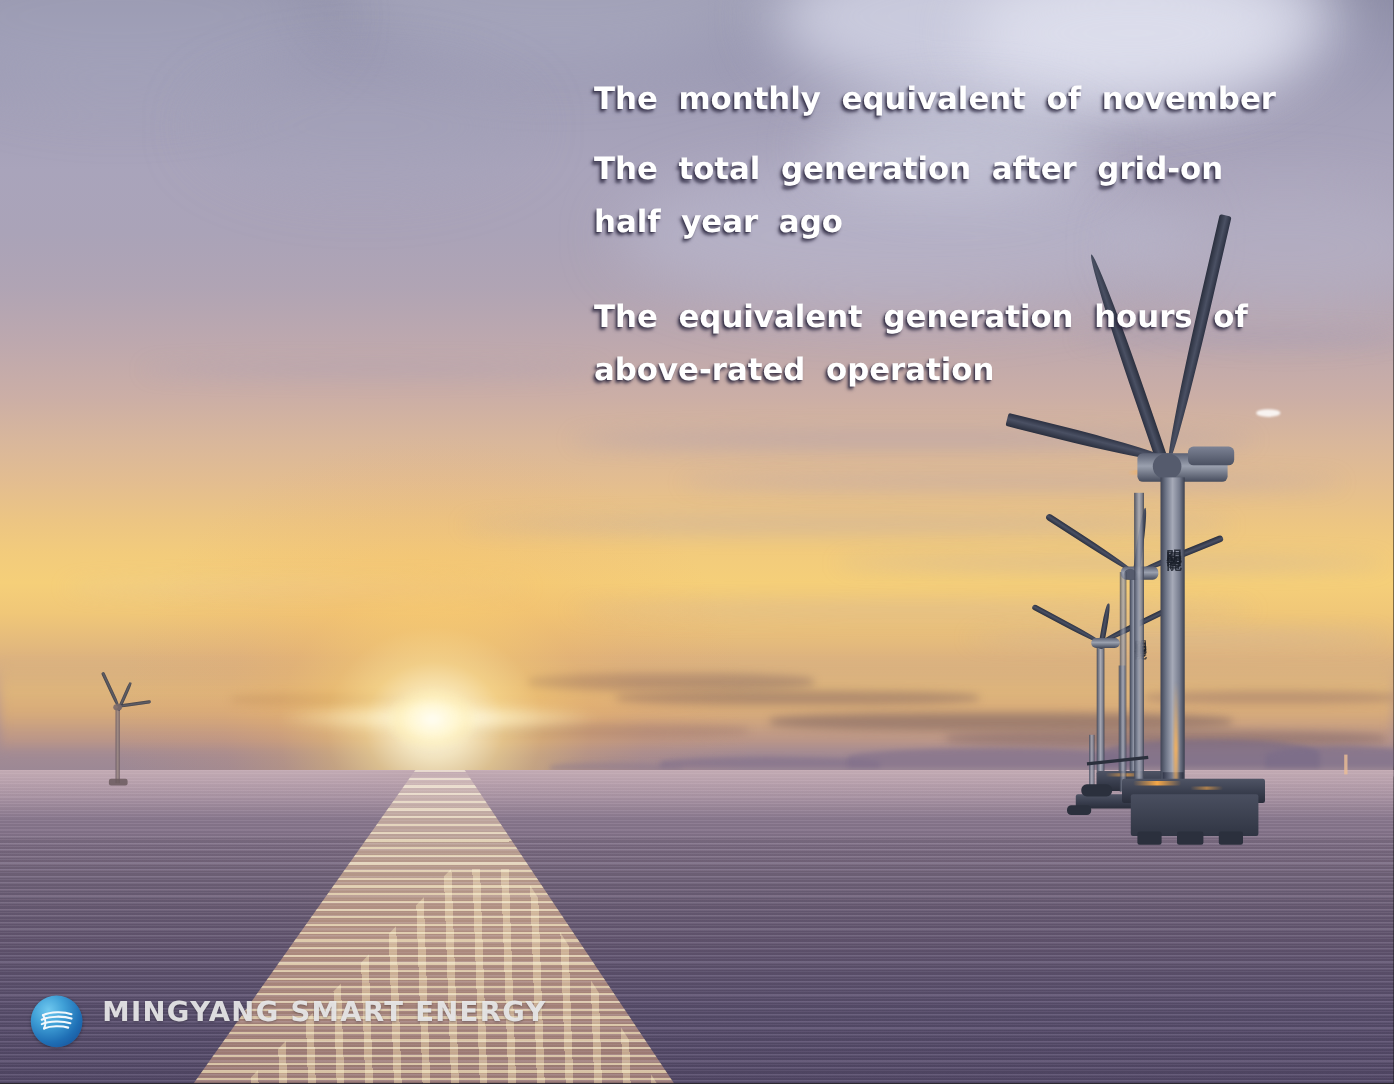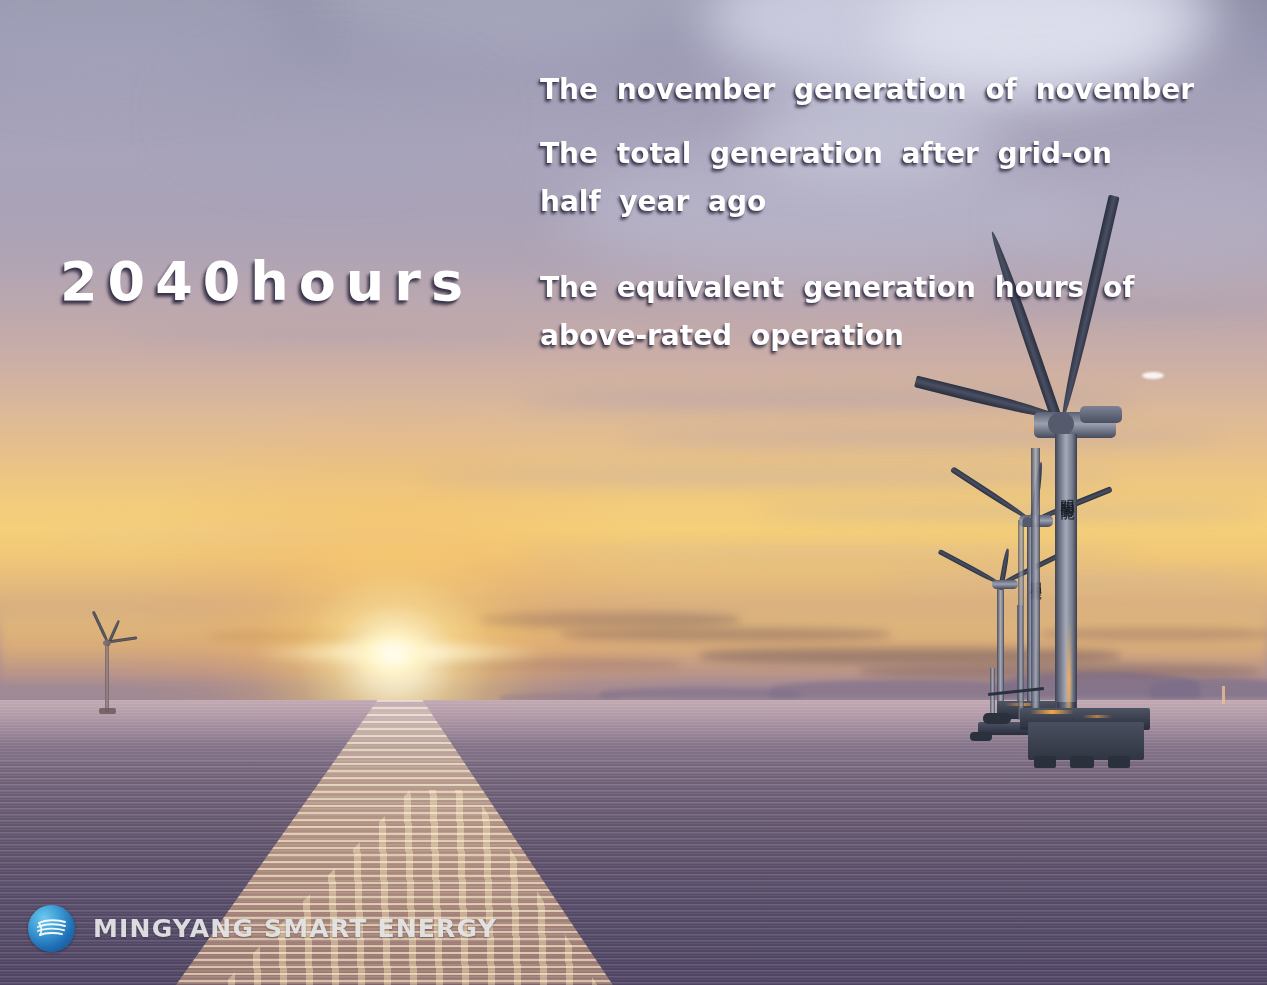--- a/index.html
+++ b/index.html
@@ -265,21 +265,21 @@
     word-spacing:9px;
     line-height:44px;
     white-space:nowrap;
     font-family:"DejaVu Sans", sans-serif;
     text-shadow:-2px 3px 3px rgba(40,36,60,0.75), -1px 1px 1px rgba(40,36,60,0.5);
   }
 
   
   .logo-wrap {
     position:absolute; left:28px; top:905px;
-    display:flex; align-items:center; gap:18px;
+    display:flex; align-items:flex-start; gap:18px;
   }
   .logo-mark {
     width:47px; height:47px; border-radius:50%;
     background:radial-gradient(circle at 34% 28%, #6fc8ef 0%, #3f9fd6 32%, #1f6fb5 64%, #14468e 100%);
     position:relative; overflow:hidden;
     box-shadow:0 1px 3px rgba(0,0,0,0.35);
     flex:none;
   }
   .logo-wordmark {
     font-size:25px; font-weight:bold;
@@ -424,26 +424,25 @@
     <div style="position:absolute; left:58px; top:470px; width:56px; height:3px;
          background:#2b303d; transform:rotate(-6deg);"></div>
   </div>
 
   <div style="position:absolute; left:1142px; top:372px; width:22px; height:7px;
        background:rgba(255,255,255,0.85); border-radius:50%; filter:blur(1.2px);"></div>
 
   <div style="position:absolute; left:1222px; top:686px; width:3px; height:18px;
        background:rgba(236,190,150,0.8); filter:blur(0.6px);"></div>
 
-  <div class="stat-desc" style="left:540px; top:68px;">The  november  generation  of  november</div>
+  <div class="stat-desc" style="left:540px; top:68px;">The  monthly  equivalent  of  november</div>
 
   <div class="stat-desc" style="left:540px; top:180px;">half  year  ago</div>
   <div class="stat-desc" style="left:540px; top:132px;">The  total  generation  after  grid-on</div>
 
-  <div class="stat-num" style="left:60px; top:250px;">2040hours</div>
   <div class="stat-desc" style="left:540px; top:314px;">above-rated  operation</div>
   <div class="stat-desc" style="left:540px; top:266px;">The  equivalent  generation  hours  of</div>
 
   <div class="logo-wrap">
     <div class="logo-mark">
       <svg viewBox="0 0 47 47" width="47" height="47" aria-hidden="true">
         <g fill="none" stroke="#f2f8fc" stroke-width="1.9" stroke-linecap="round">
           <path d="M11 18 C18 14.5, 30 14.5, 37 17"></path>
           <path d="M10 22 C17 18.5, 30 18.5, 37 21"></path>
           <path d="M10 26 C17 23, 29 23, 36 25.2"></path>

